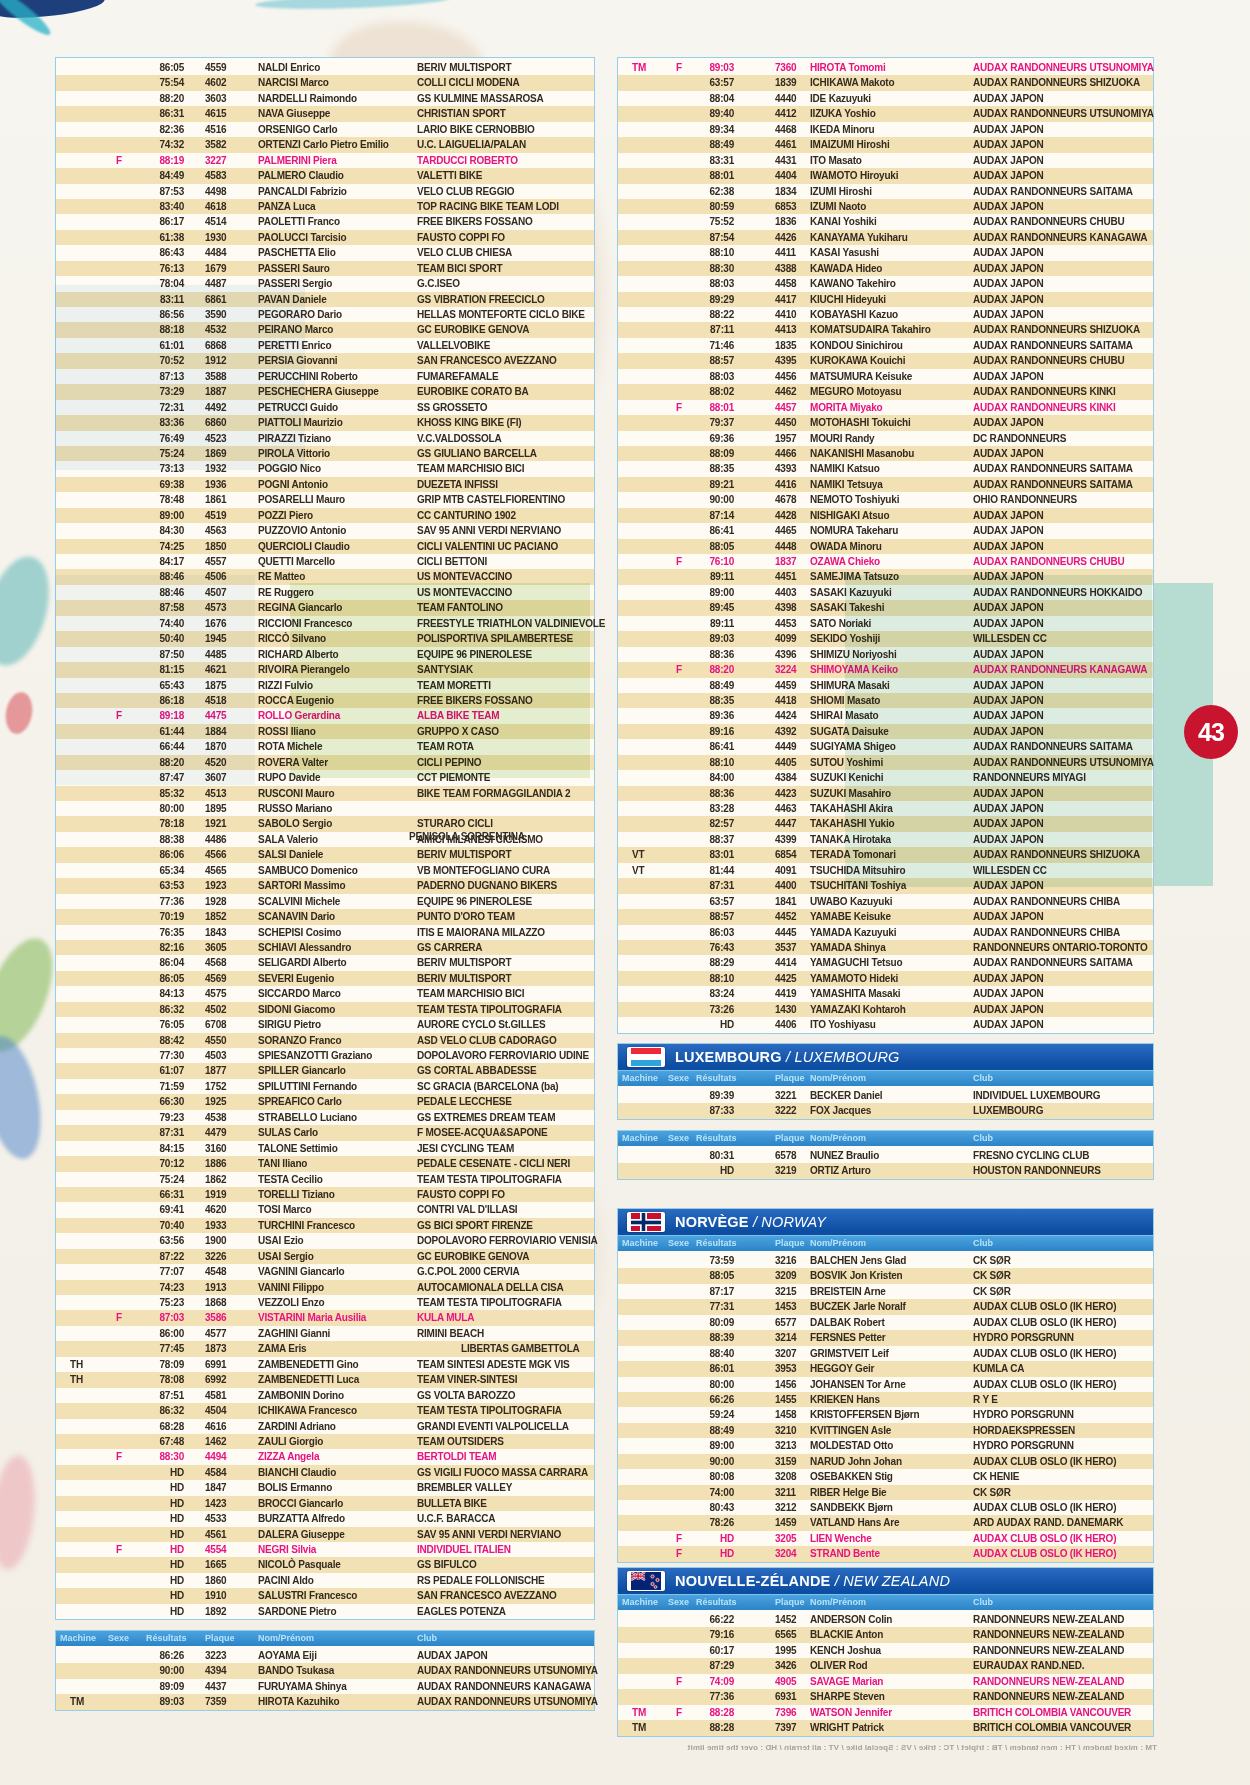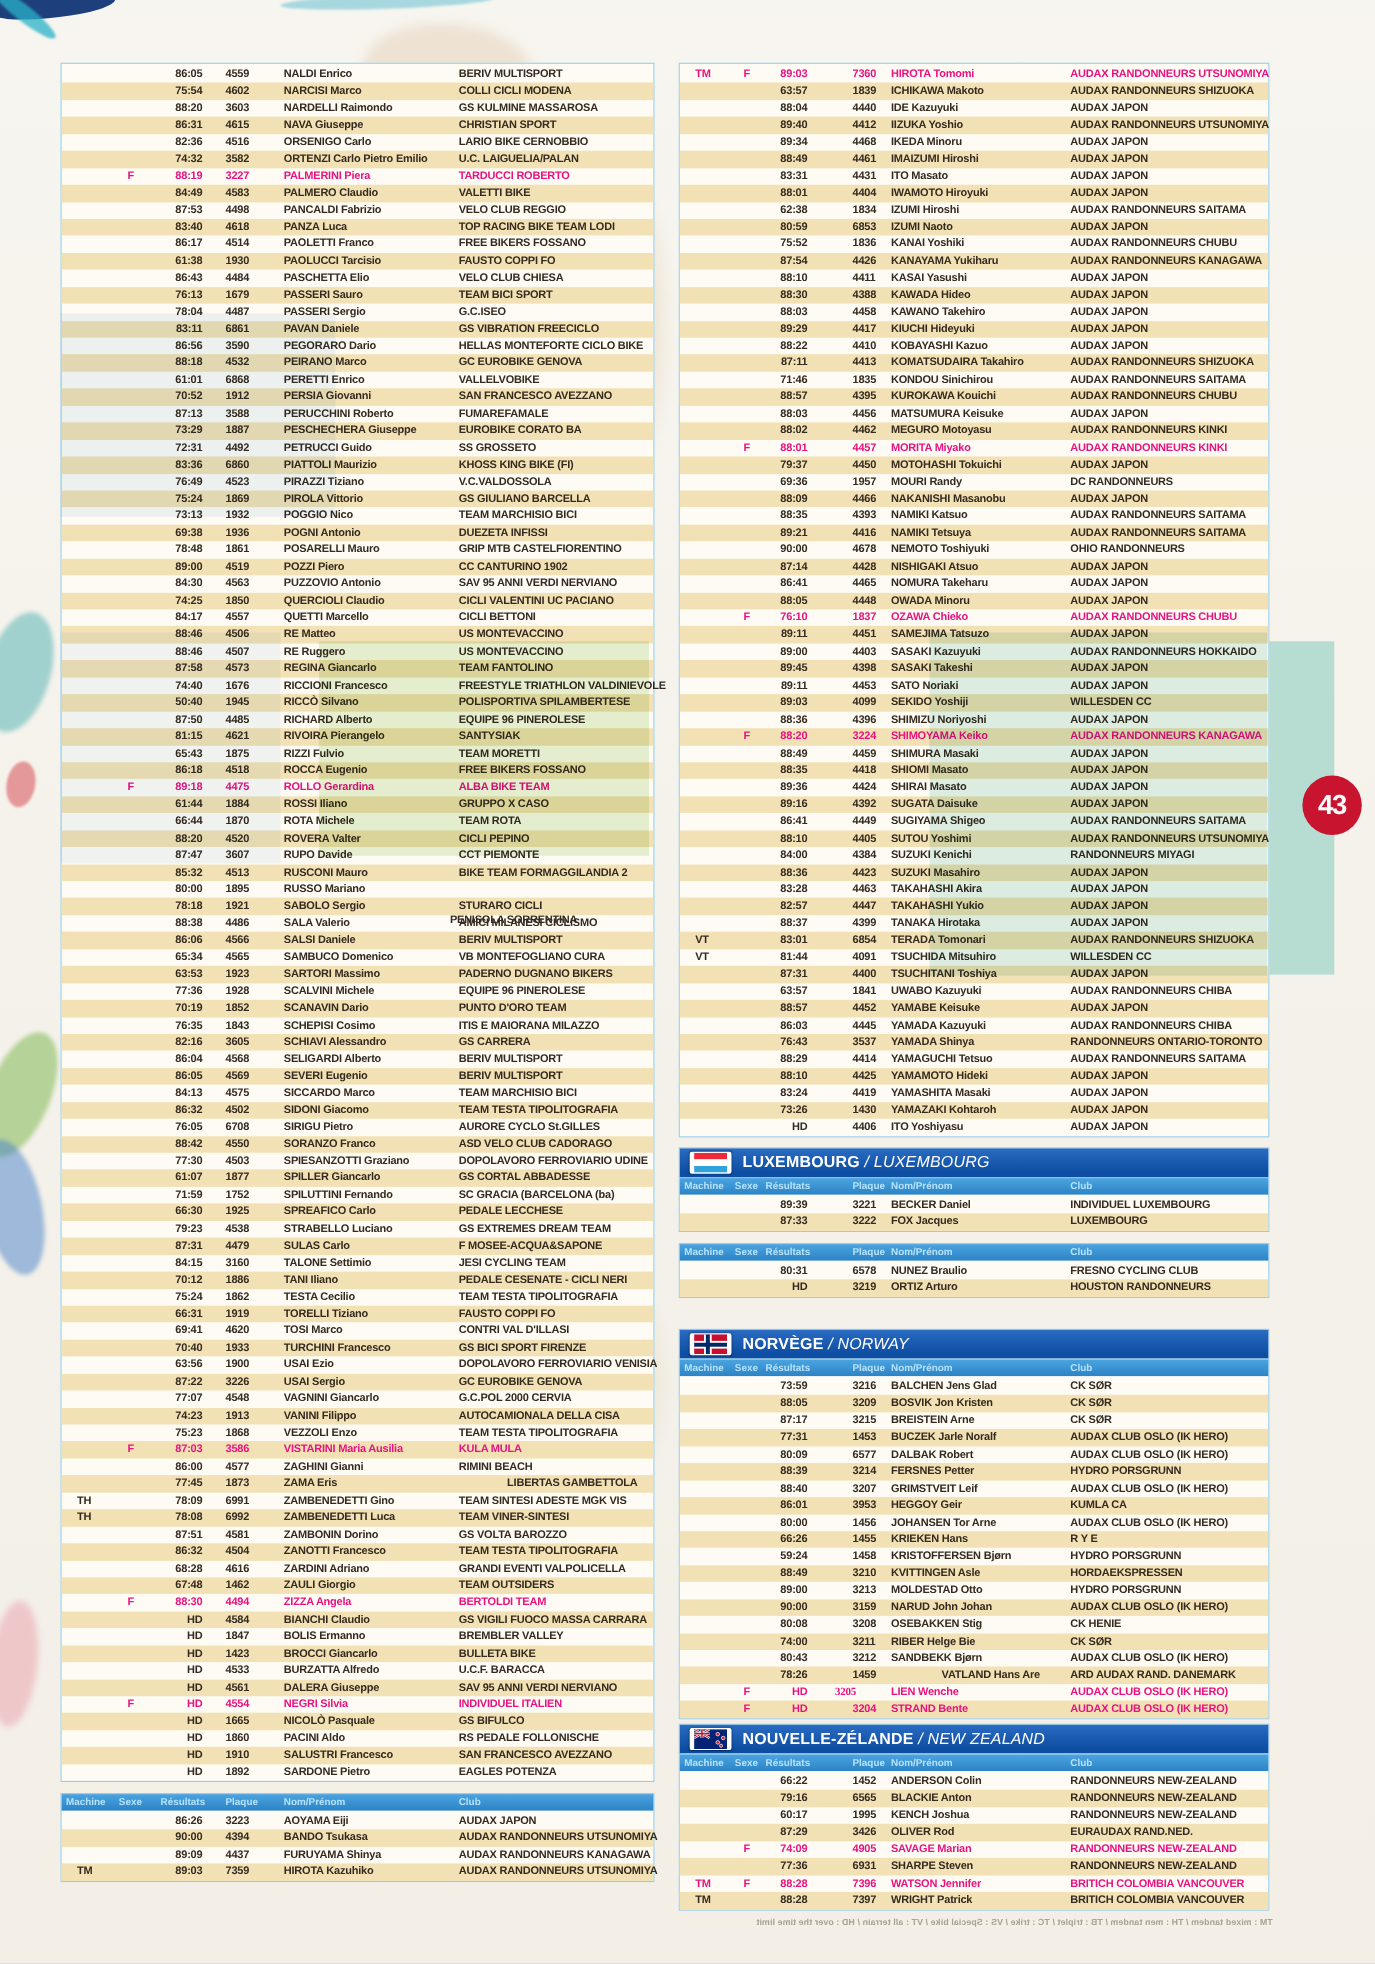--- a/index.html
+++ b/index.html
@@ -589,21 +589,21 @@
           </div>
           <div class="row">
             <span class="c res" style="left: 74px; width: 54px;">87:51</span>
             <span class="c plq" style="left: 149px;">4581</span>
             <span class="c nom" style="left: 202px;">ZAMBONIN Dorino</span>
             <span class="c club" style="left: 361px;">GS VOLTA BAROZZO</span>
           </div>
           <div class="row">
             <span class="c res" style="left: 74px; width: 54px;">86:32</span>
             <span class="c plq" style="left: 149px;">4504</span>
-            <span class="c nom" style="left: 202px;">ZANOTTI Francesco</span>
+            <span class="c nom" style="left: 202px;">ICHIKAWA Francesco</span>
             <span class="c club" style="left: 361px;">TEAM TESTA TIPOLITOGRAFIA</span>
           </div>
           <div class="row">
             <span class="c res" style="left: 74px; width: 54px;">68:28</span>
             <span class="c plq" style="left: 149px;">4616</span>
             <span class="c nom" style="left: 202px;">ZARDINI Adriano</span>
             <span class="c club" style="left: 361px;">GRANDI EVENTI VALPOLICELLA</span>
           </div>
           <div class="row">
             <span class="c res" style="left: 74px; width: 54px;">67:48</span>
@@ -1285,27 +1285,27 @@
           </div>
           <div class="row">
             <span class="c res" style="left: 62px; width: 54px;">80:43</span>
             <span class="c plq" style="left: 157px;">3212</span>
             <span class="c nom" style="left: 192px;">SANDBEKK Bjørn</span>
             <span class="c club" style="left: 355px;">AUDAX CLUB OSLO (IK HERO)</span>
           </div>
           <div class="row">
             <span class="c res" style="left: 62px; width: 54px;">78:26</span>
             <span class="c plq" style="left: 157px;">1459</span>
-            <span class="c nom" style="left: 192px; margin-left: 46px;">VATLAND Hans Are</span>
+            <span class="c nom" style="left: 192px;">VATLAND Hans Are</span>
             <span class="c club" style="left: 355px;">ARD AUDAX RAND. DANEMARK</span>
           </div>
           <div class="row pinkrow">
             <span class="c sexe" style="left: 58px;">F</span>
             <span class="c res" style="left: 62px; width: 54px;">HD</span>
-            <span class="c plq" style="left: 141px; font-family: Liberation Serif, serif;">3205</span>
+            <span class="c plq" style="left: 157px;">3205</span>
             <span class="c nom" style="left: 192px;">LIEN Wenche</span>
             <span class="c club" style="left: 355px;">AUDAX CLUB OSLO (IK HERO)</span>
           </div>
           <div class="row pinkrow">
             <span class="c sexe" style="left: 58px;">F</span>
             <span class="c res" style="left: 62px; width: 54px;">HD</span>
             <span class="c plq" style="left: 157px;">3204</span>
             <span class="c nom" style="left: 192px;">STRAND Bente</span>
             <span class="c club" style="left: 355px;">AUDAX CLUB OSLO (IK HERO)</span>
           </div>

